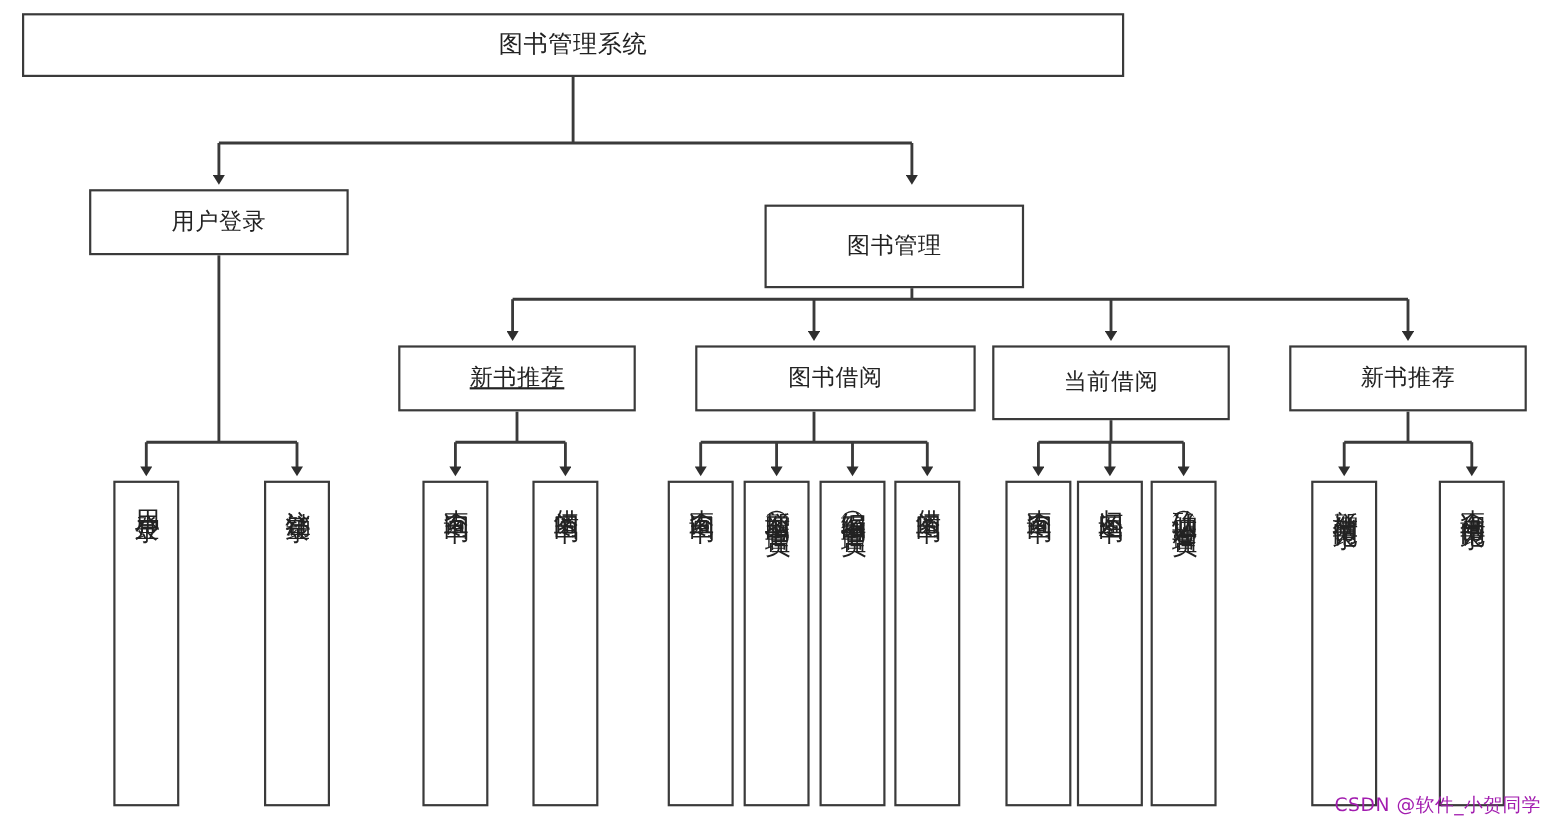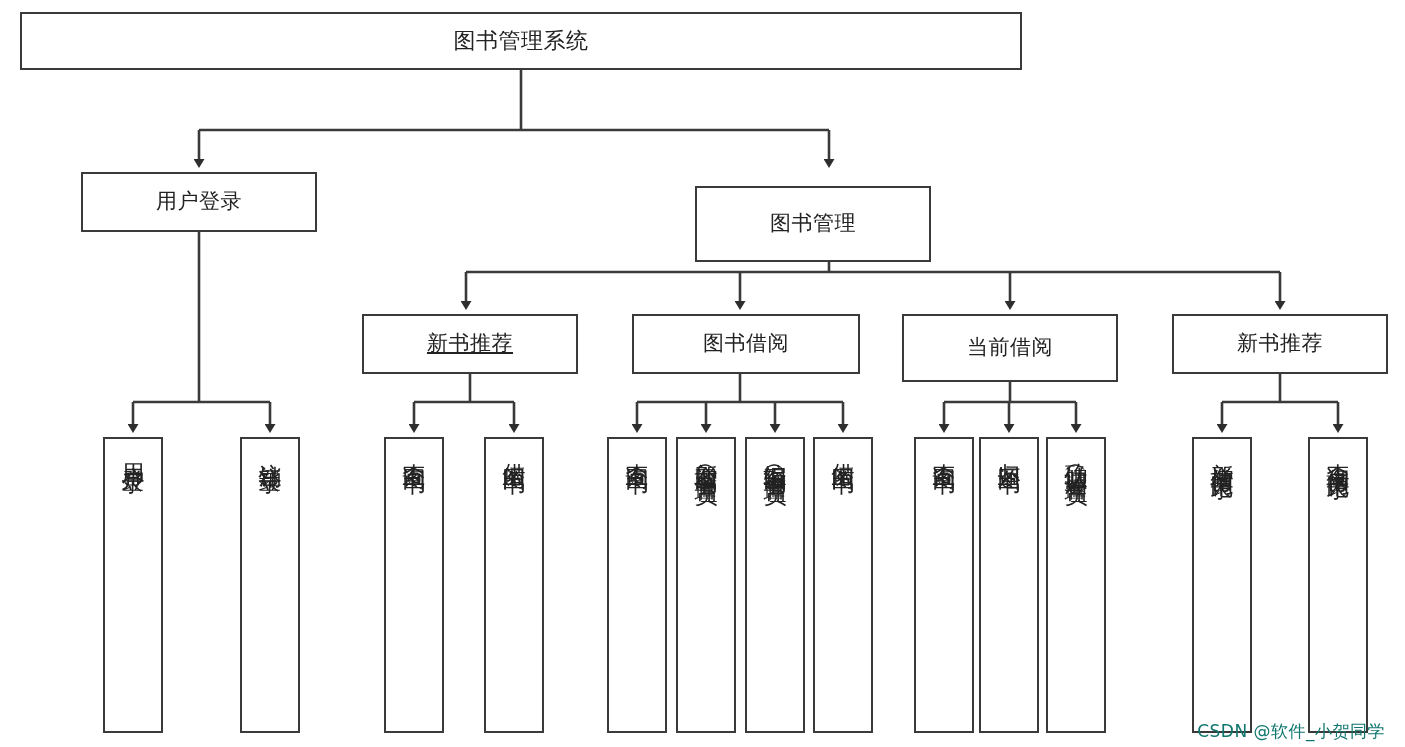--- a/index.html
+++ b/index.html
@@ -59,24 +59,24 @@
   .node.vert .node-label {
     writing-mode: vertical-rl;
     text-orientation: upright;
     font-size: 23px;
     line-height: 1;
     letter-spacing: 3px;
     white-space: nowrap;
   }
   #watermark {
     position: absolute;
-    right: 20px;
+    right: 4px;
     bottom: 4px;
     font-size: 17px;
-    color: #0f766e;
+    color: #a21caf;
     letter-spacing: 0.5px;
     white-space: nowrap;
     font-family: "DejaVu Sans", "Liberation Sans", sans-serif;
   }
 </style>
 </head>
 <body>
 
 <div id="diagram-root">
 
@@ -140,21 +140,21 @@
   <div class="node horiz" style="left:81px; top:172px; width:236px; height:60px;">
     <span class="node-label">用户登录</span>
   </div>
   <div class="node horiz" style="left:695px; top:172px; width:236px; height:76px;margin-top:14px;">
     <span class="node-label">图书管理</span>
   </div>
 
   <div class="node horiz" style="left:362px; top:314px; width:216px; height:60px;text-decoration:underline;">
     <span class="node-label">新书推荐</span>
   </div>
-  <div class="node horiz" style="left:632px; top:314px; width:228px; height:60px;">
+  <div class="node horiz" style="left:632px; top:314px; width:255px; height:60px;">
     <span class="node-label">图书借阅</span>
   </div>
   <div class="node horiz" style="left:902px; top:314px; width:216px; height:68px;">
     <span class="node-label">当前借阅</span>
   </div>
   <div class="node horiz" style="left:1172px; top:314px; width:216px; height:60px;">
     <span class="node-label">新书推荐</span>
   </div>
 
   <div class="node vert" style="left:103px; top:437px; width:60px; height:296px;">

